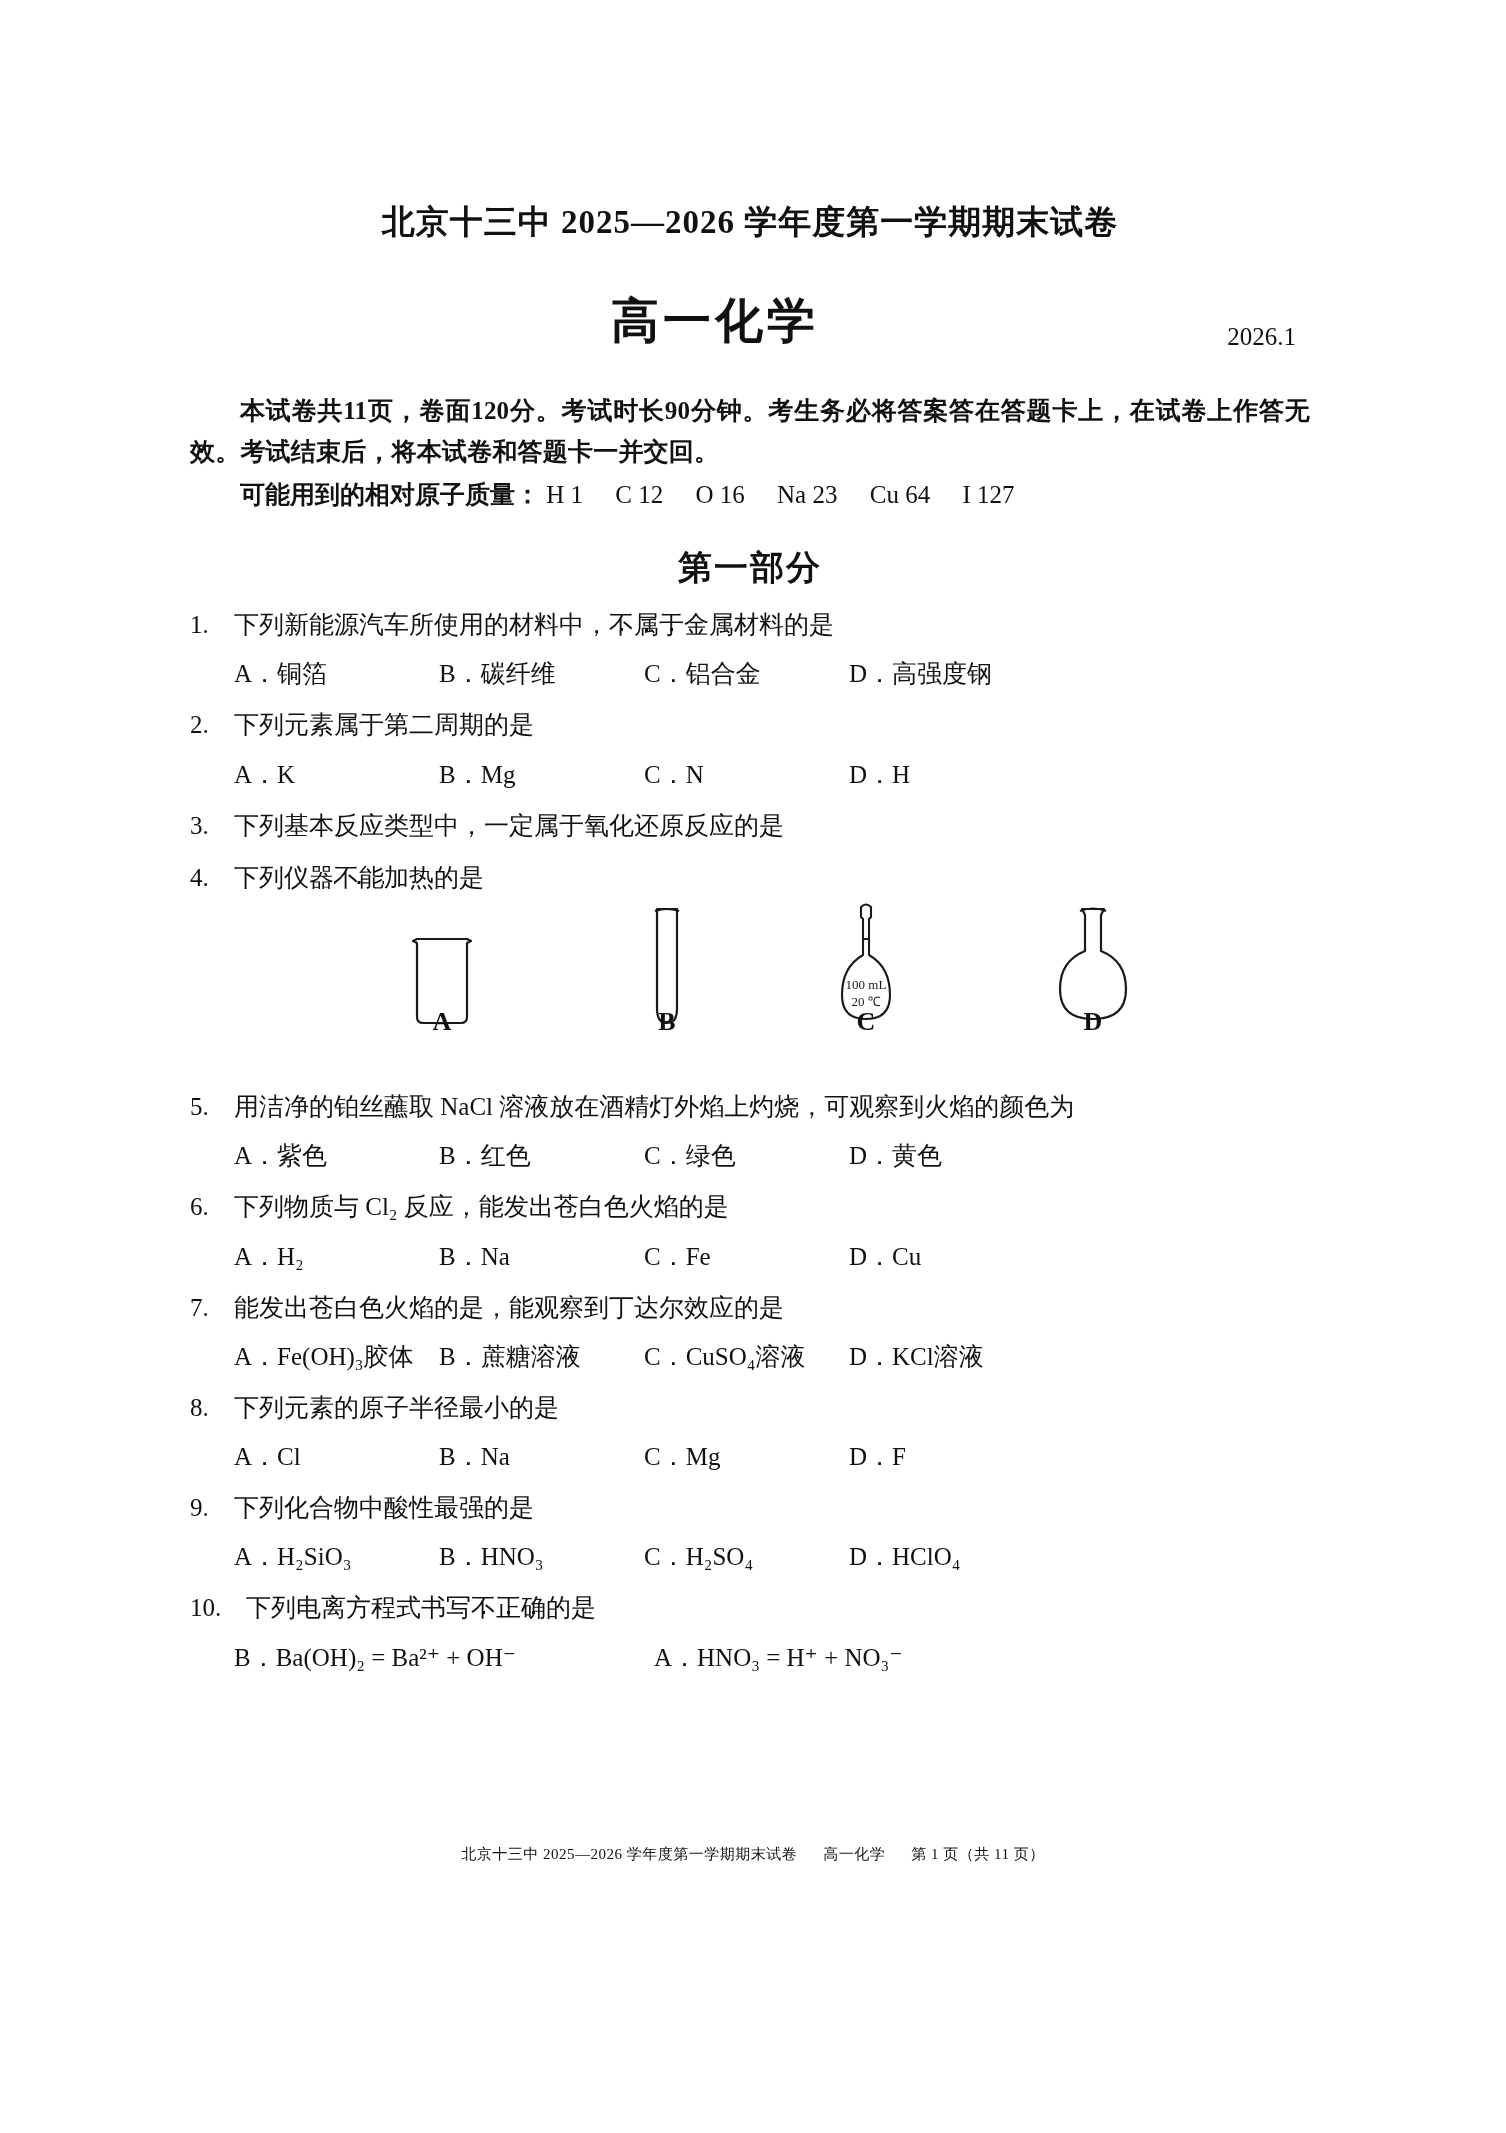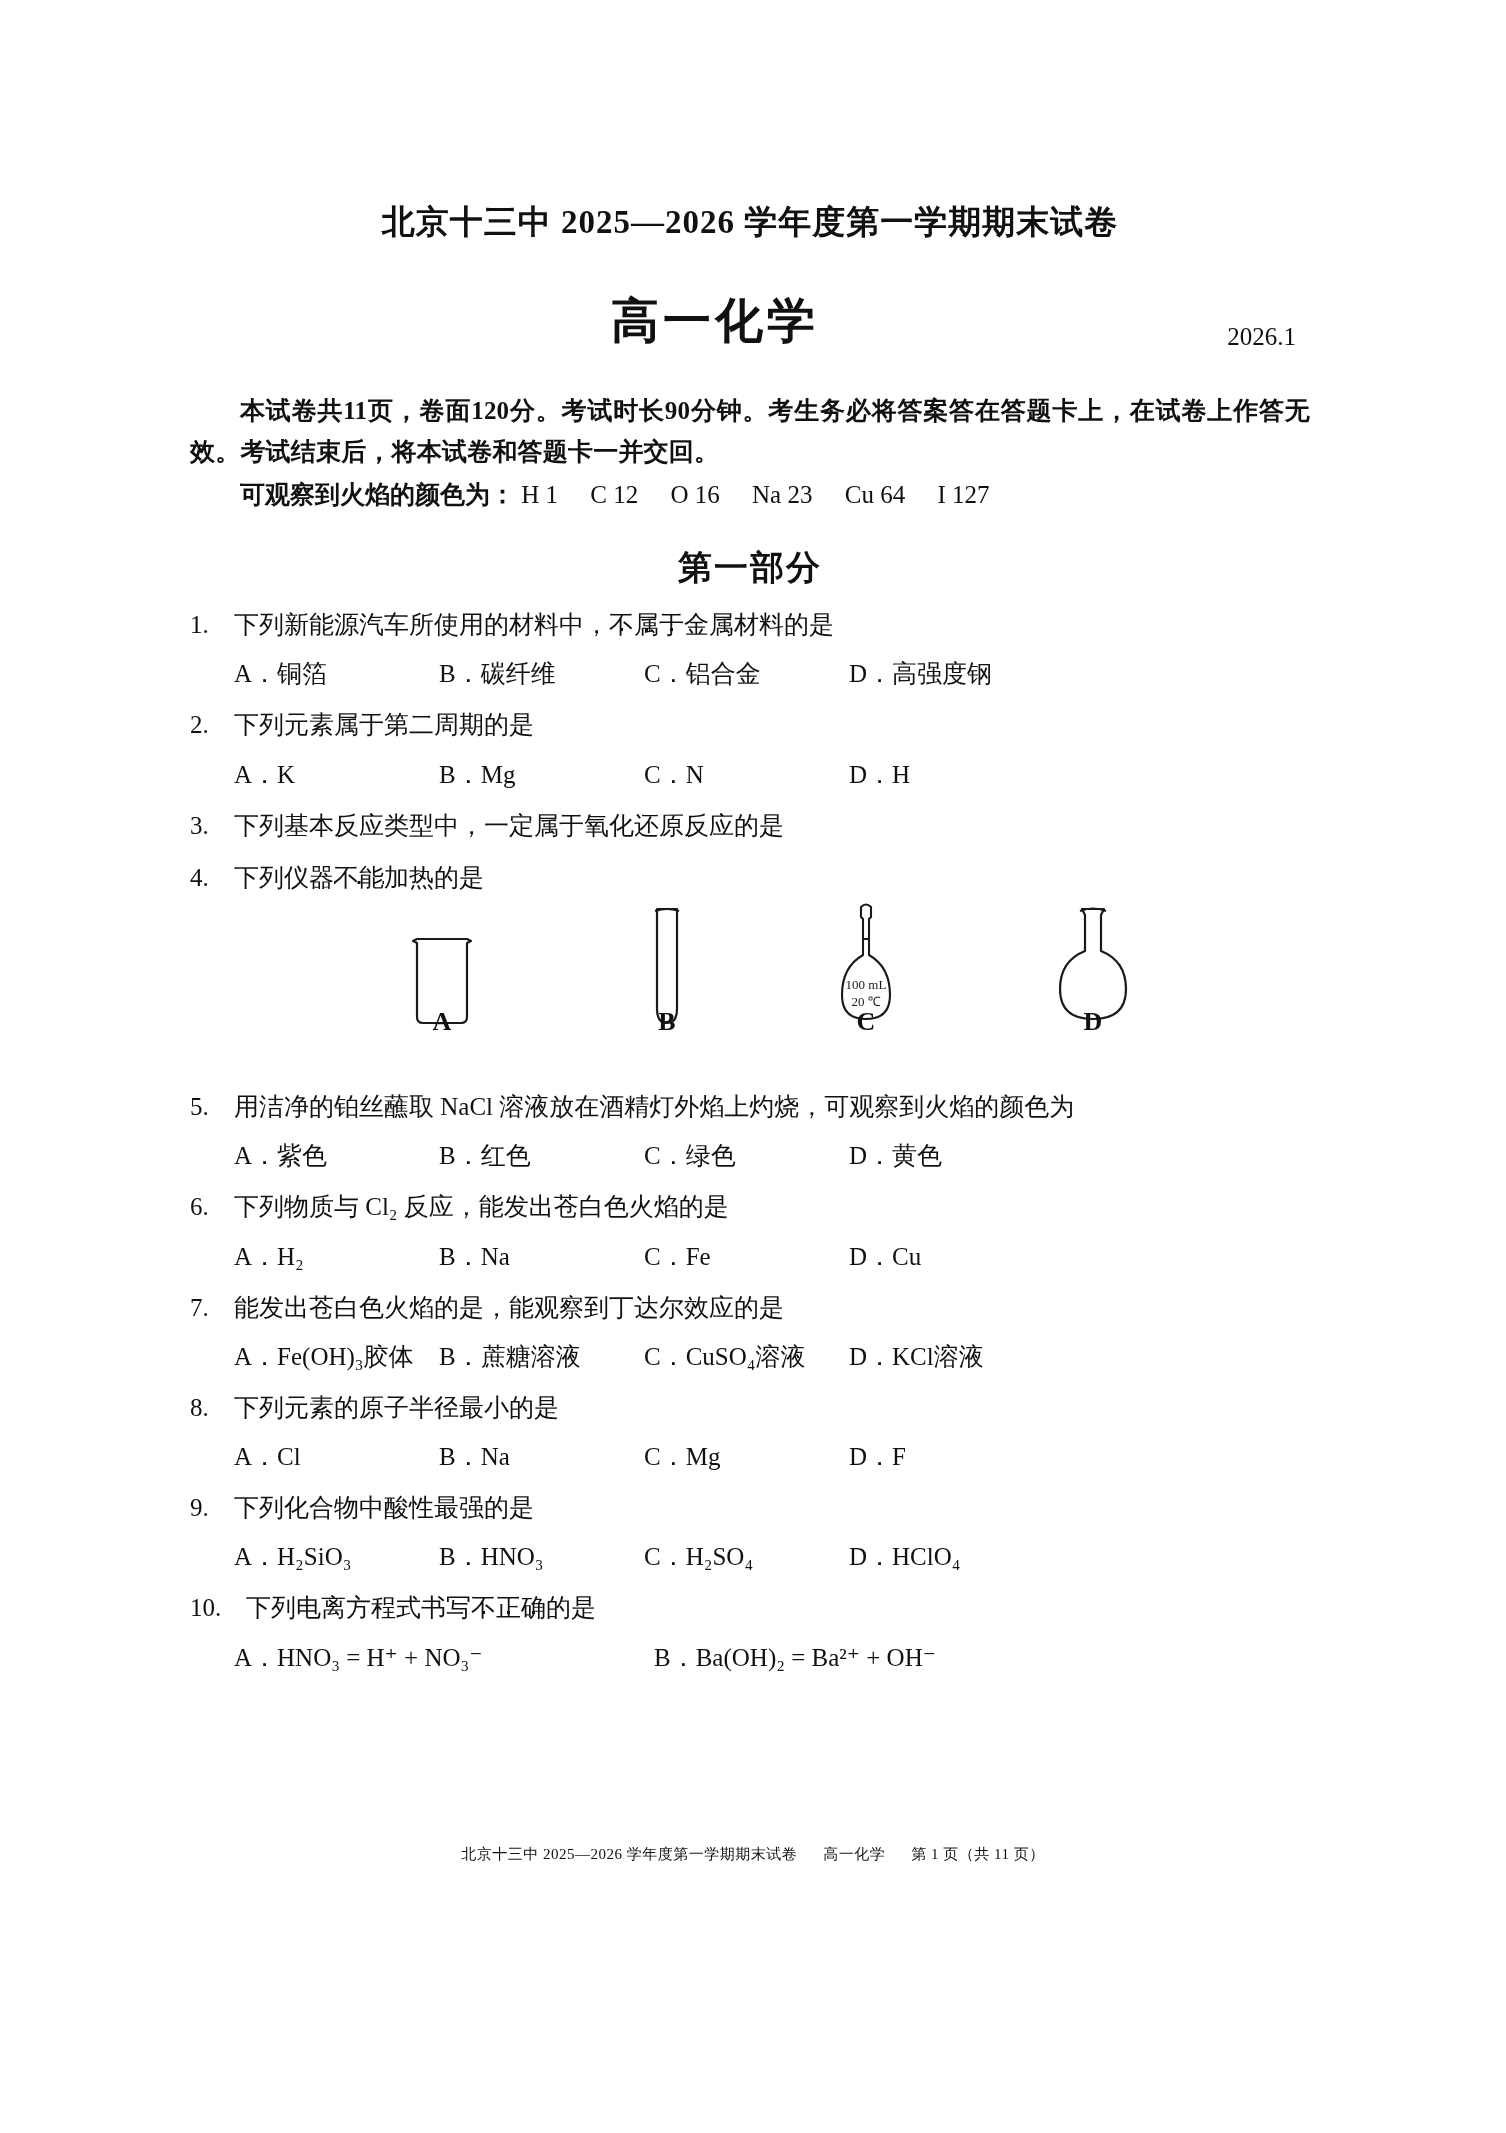--- a/index.html
+++ b/index.html
@@ -197,21 +197,21 @@
     <div class="subject-row">
       <div class="subject-title">高一化学</div>
       <div class="exam-date">2026.1</div>
     </div>
 
     <div class="instructions">
       <p class="indent2">本试卷共11页，卷面120分。考试时长90分钟。考生务必将答案答在答题卡上，在试卷上作答无效。考试结束后，将本试卷和答题卡一并交回。</p>
     </div>
 
     <div class="atomic-line">
-      <span>可观察到火焰的颜色为：</span><span class="masses">
+      <span>可能用到的相对原子质量：</span><span class="masses">
         <span>H 1</span>
         <span>C 12</span>
         <span>O 16</span>
         <span>Na 23</span>
         <span>Cu 64</span>
         <span>I 127</span>
       </span>
     </div>
 
     <div class="part-heading">第一部分</div>
@@ -358,22 +358,22 @@
       </div>
     </div>
 
     <div class="q">
       <div class="q-stem">
         <span class="q-num wide">10.</span>
         <span class="q-text"><span>下列电离方程式书写</span><span class="dotted">不正确</span><span>的是</span></span>
       </div>
 
       <div class="opts-2col eq-row">
+        <span class="opt eq"><span>B．</span><span>Ba(OH)₂ = Ba²⁺ + OH⁻</span></span>
         <span class="opt eq"><span>A．</span><span>HNO₃ = H⁺ + NO₃⁻</span></span>
-        <span class="opt eq"><span>B．</span><span>Ba(OH)₂ = Ba²⁺ + OH⁻</span></span>
       </div>
 
     </div>
 
   </div>
 
   <div class="footer">
     <span>北京十三中 2025—2026 学年度第一学期期末试卷</span><span class="gap"></span><span>高一化学</span><span class="gap"></span><span>第 1 页（共 11 页）</span>
   </div>
 </div>

